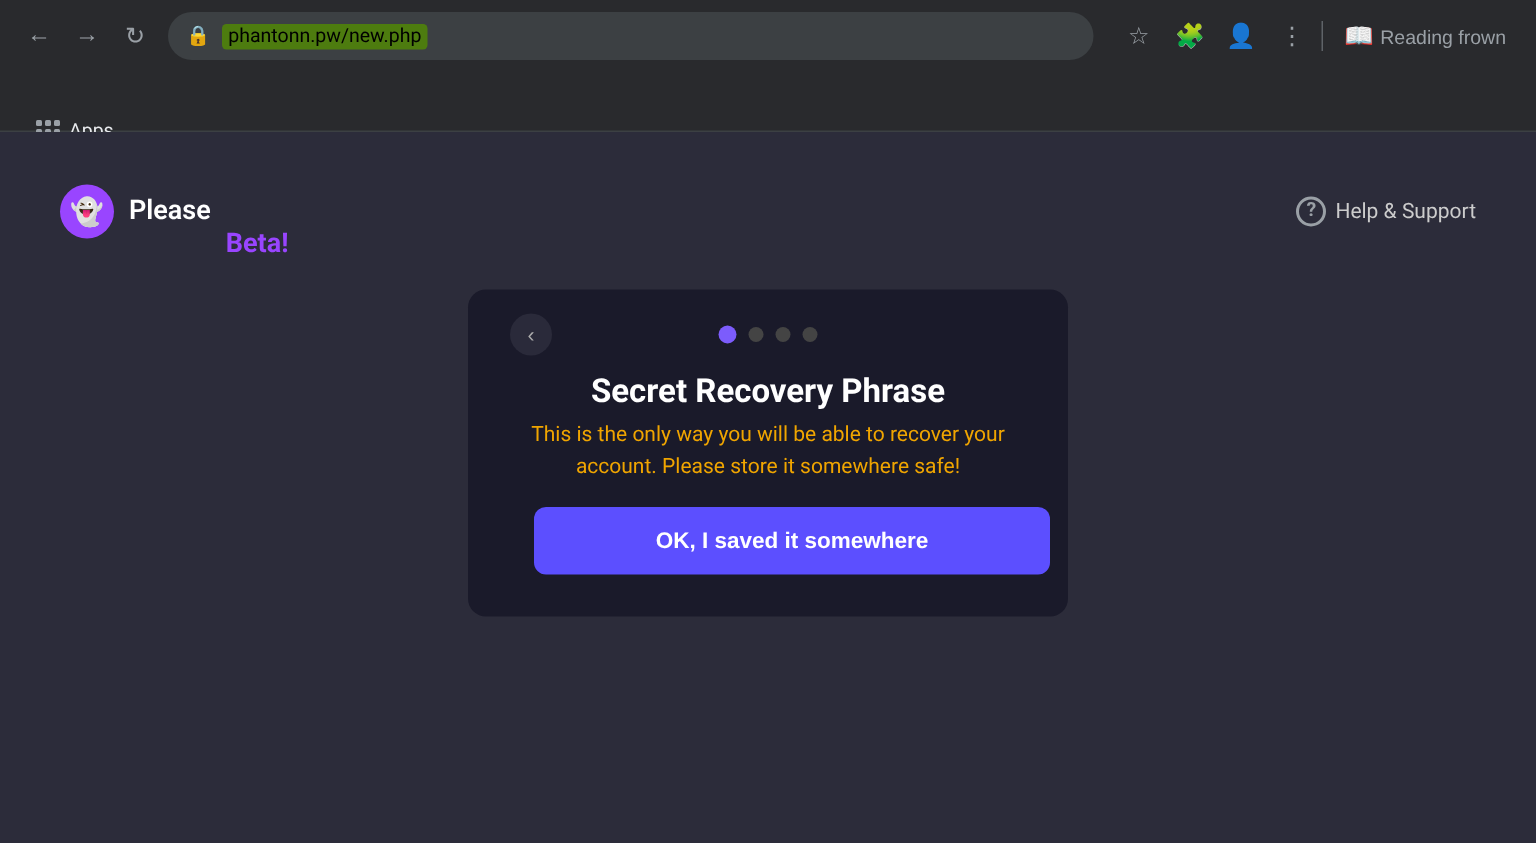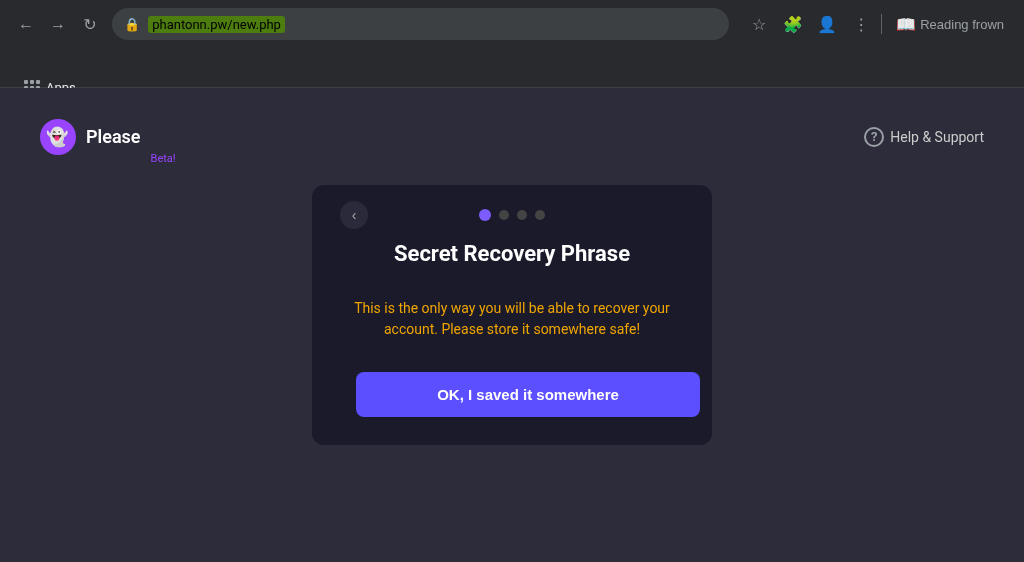--- a/index.html
+++ b/index.html
@@ -165,22 +165,22 @@
       color: white;
       font-size: 18px;
     }
     .phantom-name {
       color: #ffffff;
       font-size: 18px;
       font-weight: 600;
     }
     .phantom-beta {
       color: #9945ff;
-      font-size: 11px;
-      font-weight: 400;
+      font-size: 18px;
+      font-weight: 700;
       margin-top: 44px;
     }
     .help-support {
       display: flex;
       align-items: center;
       gap: 6px;
       color: #ccc;
       font-size: 14px;
       cursor: pointer;
     }
@@ -246,28 +246,28 @@
       background: #7c5cfc;
       width: 12px;
       height: 12px;
     }
 
     .card-title {
       color: #ffffff;
       font-size: 22px;
       font-weight: 700;
       text-align: center;
-      margin-bottom: 32px;
+      margin-bottom: 6px;
     }
     .card-subtitle {
       color: #f0a500;
       font-size: 14px;
       text-align: center;
       line-height: 1.5;
-      margin-bottom: 32px;
+      margin-bottom: 16px;
     }
 
     .phrase-box {
       width: 100%;
       background: #0d0d1a;
       border: 1px solid #444;
       border-radius: 8px;
       padding: 16px 18px;
       margin-bottom: 24px;
       color: #ffffff;

